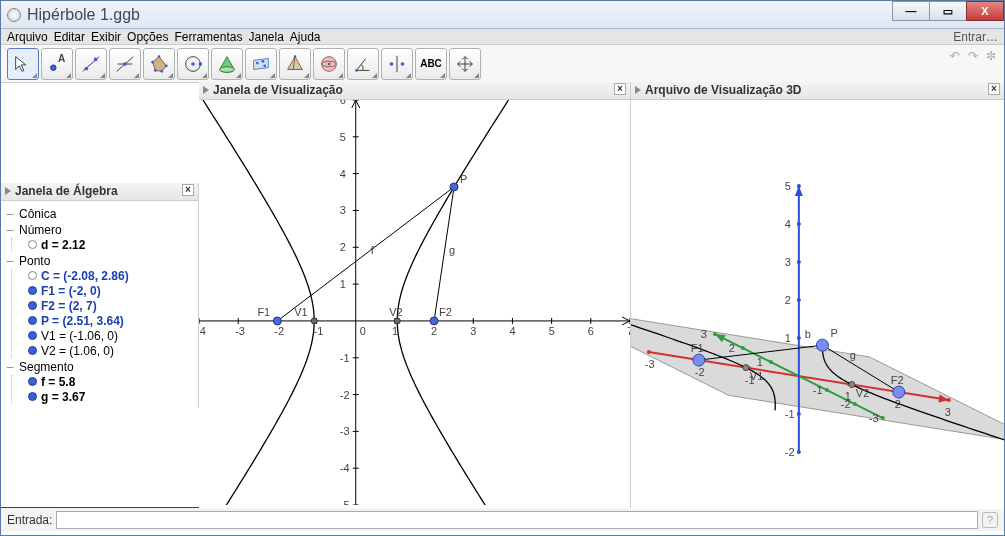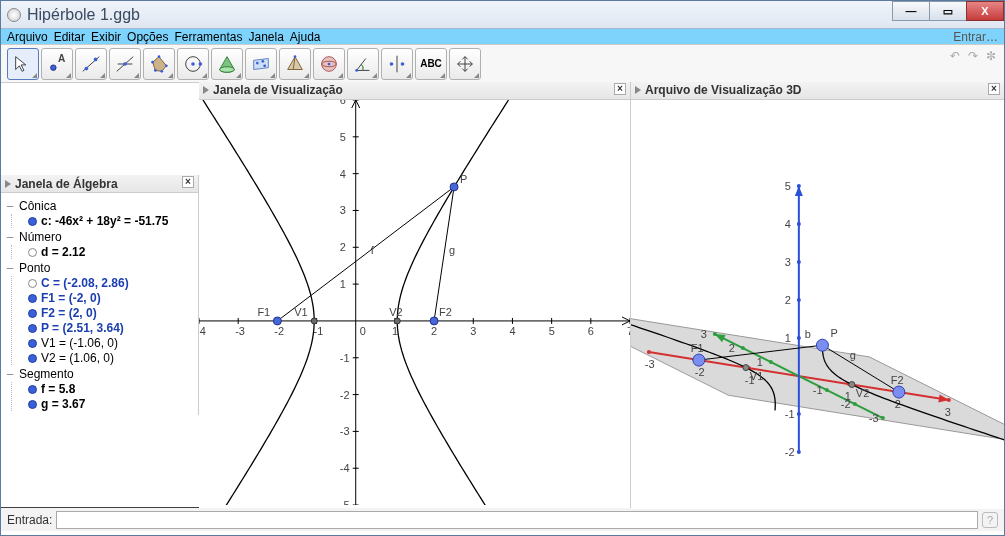--- a/index.html
+++ b/index.html
@@ -5,21 +5,21 @@
   * { margin:0; padding:0; box-sizing:border-box; font-family: Arial, sans-serif; font-size:12px; }
   body { background:#fff; width:1005px; height:536px; overflow:hidden; border:1px solid #5a7aa0; }
   
   .titlebar { height:28px; background:linear-gradient(#f0f4fa,#dfe7f2); display:flex; align-items:center; padding:0 6px; border-bottom:1px solid #a6b6c9; position:relative; }
   .titlebar .icon { width:14px; height:14px; border:1px solid #888; border-radius:50%; margin-right:6px; background:radial-gradient(#fff,#ccc); }
   .titlebar .title { color:#3a4a60; font-size:16px; }
   .winbtns { position:absolute; right:0; top:0; display:flex; }
   .winbtn { width:38px; height:20px; display:flex; align-items:center; justify-content:center; border:1px solid #8899aa; background:linear-gradient(#f7f9fc,#d8e0ea); font-size:11px; font-weight:bold; margin-left:-1px; }
   .winbtn.close { background:linear-gradient(#e68585,#c63c3c); color:#fff; border-color:#8b2e2e; }
   
-  .menubar { height:16px; background:#7dd3fc; border-bottom:1px solid #ccc; display:flex; align-items:center; padding:0 6px; gap:8px; justify-content:space-between; }
+  .menubar { height:16px; background:#e5e5e5; border-bottom:1px solid #ccc; display:flex; align-items:center; padding:0 6px; gap:8px; justify-content:space-between; }
   .menubar .menus { display:flex; gap:6px; }
   .menubar span { cursor:default; }
   .menubar .right { color:#555; }
   
   .toolbar { height:38px; background:#f7f7f7; border-bottom:1px solid #ccc; display:flex; align-items:center; padding:2px 6px; gap:2px; position:relative; }
   .toolbtn { width:32px; height:32px; border:1px solid #b0b0b0; background:linear-gradient(#fff,#eaeaea); border-radius:3px; display:flex; align-items:center; justify-content:center; position:relative; cursor:pointer; }
   .toolbtn.selected { border-color:#5a7ac0; background:#e6eefc; }
   .toolbtn svg { width:22px; height:22px; }
   .toolcorner { position:absolute; right:1px; bottom:1px; width:0; height:0; border-left:5px solid transparent; border-bottom:5px solid #888; }
   .tool-right { position:absolute; right:8px; top:4px; display:flex; gap:8px; color:#aaa; font-size:14px; }
@@ -201,26 +201,20 @@
     <div class="panelhead">
       <span class="tri"></span>
       <span>Janela de Álgebra</span>
       <span class="x">×</span>
     </div>
     <div class="tree">
 
       <div class="cat">
           <span>Cônica</span>
         </div>
-      <div class="branch">
-        <div class="item">
-            <span class="bullet"></span>
-            <span class="lbl bold">c: -46x² + 18y² = -51.75</span>
-          </div>
-      </div>
 
       <div class="cat">
           <span>Número</span>
         </div>
       <div class="branch">
         <div class="item">
             <span class="bullet hollow"></span>
             <span class="lbl bold">d = 2.12</span>
           </div>
       </div>
@@ -232,21 +226,21 @@
         <div class="item">
             <span class="bullet hollow"></span>
             <span class="lbl bold blue">C = (-2.08, 2.86)</span>
           </div>
         <div class="item">
             <span class="bullet"></span>
             <span class="lbl bold blue">F1 = (-2, 0)</span>
           </div>
         <div class="item">
             <span class="bullet"></span>
-            <span class="lbl bold blue">F2 = (2, 0)</span>
+            <span class="lbl bold blue">F2 = (2, 7)</span>
           </div>
         <div class="item">
             <span class="bullet"></span>
             <span class="lbl bold blue">P = (2.51, 3.64)</span>
           </div>
         <div class="item">
             <span class="bullet"></span>
             <span class="lbl">V1 = (-1.06, 0)</span>
           </div>
         <div class="item">

